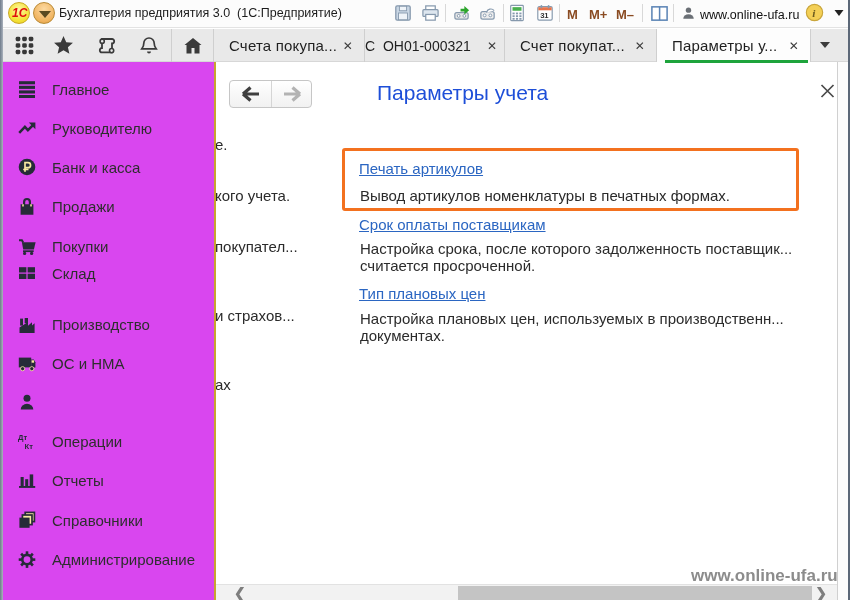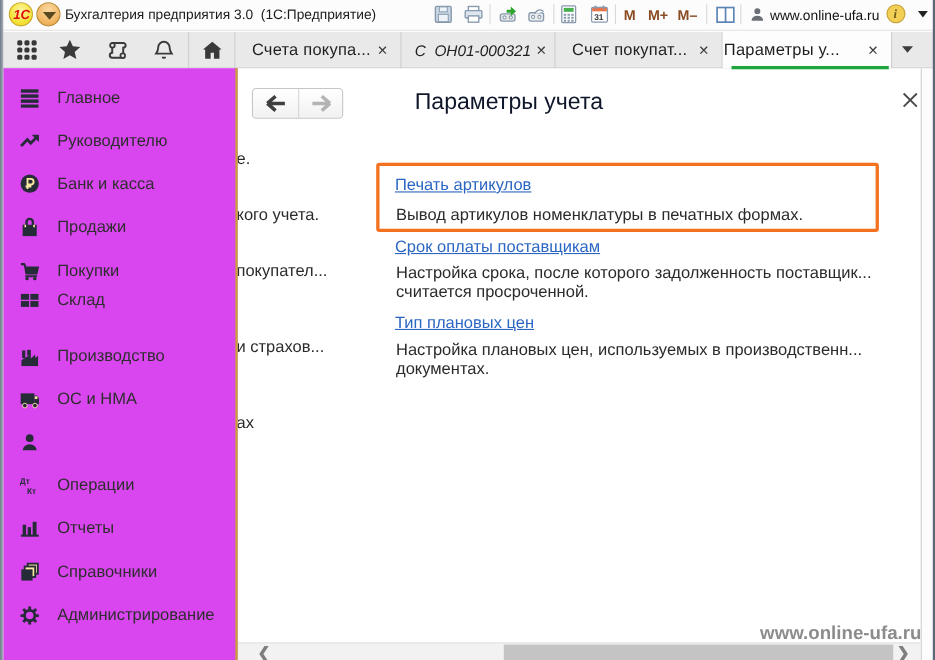--- a/index.html
+++ b/index.html
@@ -30,21 +30,21 @@
 .tab .x { color:#3c3c3c; font-size:12px; margin-left:8px; }
 .tab.active { background:#fdfdfd; }
 .tab.active:after { content:""; position:absolute; left:8px; right:2px; bottom:-1px; height:3px; background:#1ea43c; }
 .tabdrop { position:absolute; top:13px; border-left:5px solid transparent; border-right:5px solid transparent; border-top:6px solid #3c3c3c; }
 
 
 .content { position:absolute; left:3px; top:62px; width:834px; height:538px; background:#fff; }
 .clayer { position:absolute; left:0; top:0; width:850px; height:600px; pointer-events:none; }
 .navbtns { position:absolute; left:229px; top:80px; width:83px; height:28px; border:1px solid #c6c6c6; border-radius:4px; background:linear-gradient(#ffffff,#f1f1f1); }
 .navbtns .mid { position:absolute; left:41px; top:0; width:1px; height:26px; background:#d5d5d5; }
-.h1 { position:absolute; left:377px; top:81px; font-size:21px; color:#0f172a; }
+.h1 { position:absolute; left:377px; top:81px; font-size:21px; color:#1d4ed8; }
 
 .frag { position:absolute; left:215px; font-size:15px; color:#2b2b2b; white-space:nowrap; }
 
 .obox { position:absolute; left:342px; top:147.5px; width:457px; height:63px; border:3.5px solid #f3711f; border-radius:3px; }
 a.lnk { position:absolute; left:359px; font-size:15px; color:#2b66c2; text-decoration:underline; white-space:nowrap; }
 .desc { position:absolute; left:360px; font-size:15px; color:#2b2b2b; white-space:nowrap; }
 
 .wm { position:absolute; left:691px; top:566px; font-size:17px; font-weight:bold; color:#8c8c8c; white-space:nowrap; }
 
 .hscroll { position:absolute; left:210px; top:584px; width:627px; height:16px; background:#f2f2f2; border-top:1px solid #e2e2e2; }
@@ -372,31 +372,31 @@
         <path d="M10 2 L18.5 9 h-2 v8.5 h-5 v-5.5 h-3 v5.5 h-5 v-8.5 h-2 z" fill="#3a3a3a"></path>
       </svg>
     </div>
 <div class="vsep" style="left:213px;"></div>
 <div class="tab" style="left:214px;width:150px;">
       <span style="margin-left:15px;">Счета покупа...</span>
       <span class="x" style="position:absolute;right:11px;">✕</span>
     </div>
 <div class="vsep" style="left:364px;"></div>
 <div class="tab" style="left:365px;width:139px;letter-spacing:0;font-size:14px;">
-      <span style="margin-left:12px;font-style:italic;">С&nbsp; ОН01-000321</span>
+      <span style="">С&nbsp; ОН01-000321</span>
       <span class="x" style="position:absolute;right:7px;">✕</span>
     </div>
 <div class="vsep" style="left:504px;"></div>
 <div class="tab" style="left:505px;width:151px;text-align:center;">
       <span style="margin-left:15px;">Счет покупат...</span>
       <span class="x" style="position:absolute;right:11px;">✕</span>
     </div>
 <div class="vsep" style="left:656px;"></div>
 <div class="tab active" style="left:657px;width:153px;">
-      <span style="margin-left:1px;">Параметры у...</span>
+      <span style="margin-left:15px;">Параметры у...</span>
       <span class="x" style="position:absolute;right:11px;">✕</span>
     </div>
 <div class="vsep" style="left:810px;"></div>
 <div class="tabdrop" style="left:820px;"></div>
 </div>
 
 <div class="wb-left"></div>
 <div class="wb-right"></div>
 
 </body></html>

